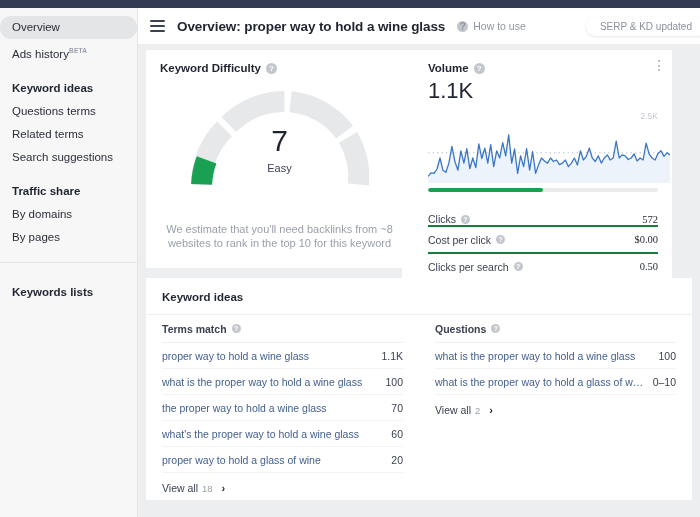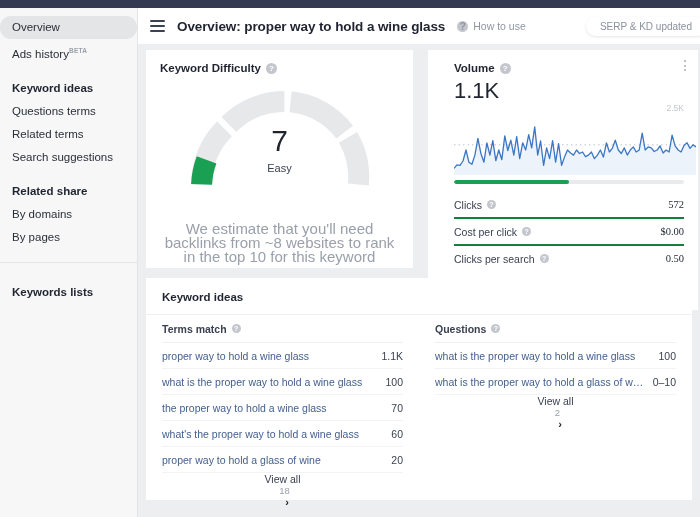--- a/index.html
+++ b/index.html
@@ -40,68 +40,68 @@
 
   
   .qm{width:11px;height:11px;border-radius:50%;background:#c3c7cd;color:#fff;
       font-size:8px;line-height:11px;text-align:center;display:inline-block;
       font-weight:bold;flex:0 0 auto;}
   .qm.sm{width:9px;height:9px;line-height:9px;font-size:7px;}
 
   
   .card{position:absolute;background:#fff;box-sizing:border-box;}
   #kd-card{left:146px;top:50px;width:267px;height:218px;}
-  #vol-card{left:428px;top:50px;width:270px;height:260px;padding-left:12px;}
+  #vol-card{left:402px;top:50px;width:270px;height:260px;padding-left:12px;}
   #ideas-card{left:146px;top:278px;width:546px;height:222px;}
 
   .card-title{font-size:11.5px;font-weight:bold;color:#1f2430;display:flex;align-items:center;}
   .card-title .qm{margin-left:5px;}
 
   
   .kd-pad{padding:12px 14px 0 14px;}
   .gauge-wrap{position:relative;width:100%;height:120px;margin-top:6px;}
   .gauge-svg{position:absolute;left:50%;top:0;transform:translateX(-50%);}
   .kd-num{position:absolute;left:0;right:0;top:46px;text-align:center;font-size:30px;
           color:#1f2430;line-height:30px;font-weight:400;}
   .kd-label{position:absolute;left:0;right:0;top:82px;text-align:center;font-size:11px;color:#3b4150;}
-  .kd-note{position:absolute;left:14px;right:14px;top:172px;text-align:center;font-size:15px;
+  .kd-note{position:absolute;left:14px;right:14px;top:172px;text-align:center;font-size:11px;
            color:#9aa0ab;line-height:14px;}
 
   
   .vol-pad{padding:12px 14px 0 14px;position:relative;}
   .dots{position:absolute;right:12px;top:10px;display:flex;flex-direction:column;
         justify-content:space-between;height:11px;cursor:pointer;}
   .dots i{display:block;width:2px;height:2px;background:#a9aeb6;border-radius:50%;}
   .vol-big{font-size:22px;color:#1f2430;margin-top:5px;line-height:24px;}
-  .spark-wrap{position:relative;margin-top:0;height:72px;}
+  .spark-wrap{position:relative;margin-top:8px;height:72px;}
   .spark-max{position:absolute;right:0;top:0;font-size:8.5px;color:#c3c7cd;}
   .bar-track{height:4px;background:#e8eaec;border-radius:2px;margin:5px 0 0 0;overflow:hidden;}
   .bar-fill{height:100%;background:#1aa053;border-radius:2px;}
   .mrow{display:flex;align-items:center;justify-content:space-between;height:25px;
         border-top:2px solid #15803d;font-size:10.5px;color:#3b4150;}
-  .mrow:first-of-type{border-top:none;}
+  .mrow:first-of-type{border-top:none;align-items:flex-end;}
   .mrow .lbl{display:flex;align-items:center;}
   .mrow .lbl .qm{margin-left:5px;}
   .mrow .val{color:#1f2430;font-family:Liberation Serif, serif;}
   .mlist{margin-top:8px;}
 
   
   .ideas-head{padding:13px 16px 11px 16px;font-size:11.5px;font-weight:bold;color:#1f2430;
               border-bottom:1px solid #eef0f1;}
   .cols{display:flex;}
   .col{flex:1;padding:0 16px;box-sizing:border-box;}
   .col-head{display:flex;align-items:center;font-size:10.5px;font-weight:bold;color:#3b4150;
             height:27px;border-bottom:1px solid #eef0f1;}
   .col-head .qm{margin-left:5px;}
   .krow{display:flex;align-items:center;justify-content:space-between;height:25px;
         border-bottom:1px solid #f2f3f4;font-size:10.5px;}
   .krow .kw{color:#43608f;cursor:pointer;white-space:nowrap;overflow:hidden;text-overflow:ellipsis;
             padding-right:8px;}
   .krow .kv{color:#3b4150;flex:0 0 auto;}
-  .viewall{display:flex;align-items:center;font-size:10.5px;color:#3b4150;height:30px;cursor:pointer;flex-direction:column;}
+  .viewall{display:flex;align-items:center;font-size:10.5px;color:#3b4150;height:30px;cursor:pointer;}
   .viewall .cnt{color:#9aa0ab;margin-left:4px;font-size:9.5px;}
   .viewall .chev{margin-left:9px;font-weight:bold;font-size:11px;color:#1f2430;}
 </style>
 </head>
 <body>
 
 <div id="app">
   <div class="topstrip"></div>
 
   <div class="sidebar">
@@ -120,21 +120,21 @@
       <span>Questions terms</span>
     </div>
     <div class="nav-item">
       <span>Related terms</span>
     </div>
     <div class="nav-item">
       <span>Search suggestions</span>
     </div>
     <div class="nav-gap"></div>
     <div class="nav-item head">
-      <span>Related share</span>
+      <span>Traffic share</span>
     </div>
     <div class="nav-item">
       <span>By domains</span>
     </div>
     <div class="nav-item">
       <span>By pages</span>
     </div>
     <div class="nav-divider"></div>
     <div style="height:18px"></div>
     <div class="nav-item head">

